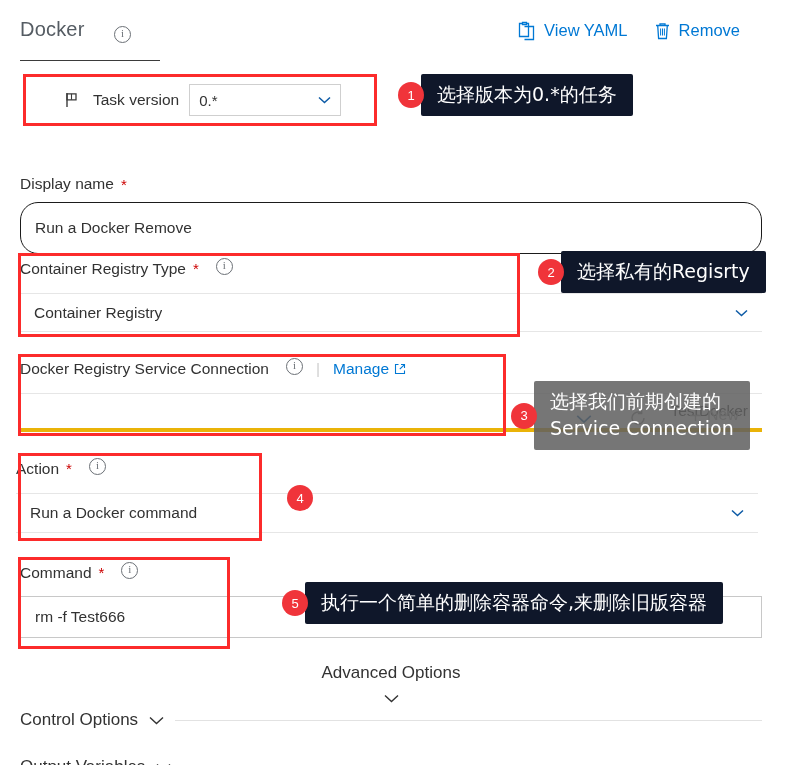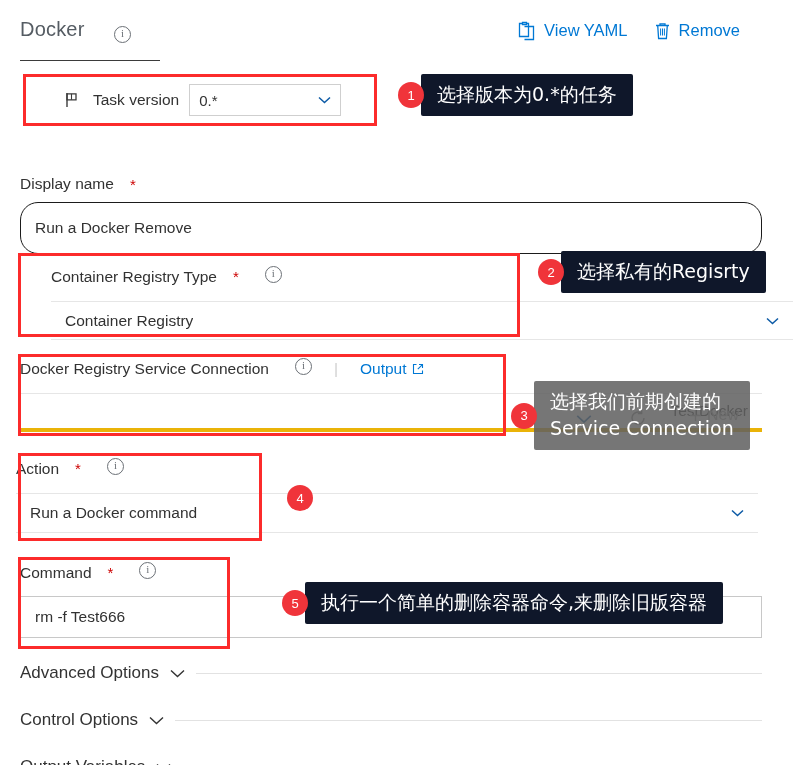--- a/index.html
+++ b/index.html
@@ -130,21 +130,21 @@
     height: 8px;
   }
   .chev path { stroke: #0d5ba6; }
 
   
   .field-label {
     font-size: 15.5px;
     color: #323232;
     display: flex;
     align-items: center;
-    gap: 16px;
+    gap: 7px;
     white-space: nowrap;
   }
   .req { color: #cc0000; font-size: 15px; }
   .lbl-info { margin-left: 10px; }
 
   .text-input {
     border: 1px solid #c8c8c8;
     background: #fff;
     height: 38px;
     display: flex;
@@ -313,42 +313,42 @@
   <div style="position:absolute;left:20px;top:175px;width:742px;">
     <div class="field-label">
       <span>Display name</span>
       <span class="req">*</span>
     </div>
     <div class="text-input focused" style="margin-top:9px;height:52px;border-radius:18px;">
       <span class="val">Run a Docker Remove</span>
     </div>
   </div>
 
-  <div style="position:absolute;left:20px;top:266px;width:742px;margin-left:31px;">
+  <div style="position:absolute;left:20px;top:258px;width:742px;">
     <div class="field-label">
       <span>Container Registry Type</span>
       <span class="req">*</span>
       <span class="lbl-info"><span class="info-circle"></span></span>
     </div>
     <div class="sep-line" style="margin-top:14px;"></div>
     <div class="text-input" style="border:none;border-bottom:1px solid #e6e6e6;height:38px;padding-left:14px;">
       <span class="val">Container Registry</span>
       <svg class="chev" viewBox="0 0 13 8" fill="none">
         <path d="M1 1.5L6.5 6.5L12 1.5" stroke-width="1.5" fill="none"></path>
       </svg>
     </div>
   </div>
 
   <div style="position:absolute;left:20px;top:358px;width:742px;">
     <div class="field-label">
       <span>Docker Registry Service Connection</span>
       <span class="lbl-info"><span class="info-circle"></span></span>
       <span class="manage-sep">|</span>
       <span class="manage-link">
-        <span>Output</span>
+        <span>Manage</span>
         <svg class="ext-ico" viewBox="0 0 12 12" fill="none">
           <path d="M4.5 1.5H1.5v9h9v-3" stroke="#0078d4" stroke-width="1.1"></path>
           <path d="M7 1.5h3.5V5M10.2 1.8L5.8 6.2" stroke="#0078d4" stroke-width="1.1"></path>
         </svg>
       </span>
     </div>
     <div class="sep-line" style="margin-top:14px;"></div>
     <div class="text-input" style="border:none;border-bottom:4px solid #eab308;height:38px;padding-left:14px;justify-content:flex-end;">
       <span class="val">TestDocker</span>
     </div>
@@ -387,21 +387,21 @@
     <div class="field-label">
       <span>Command</span>
       <span class="req">*</span>
       <span class="lbl-info"><span class="info-circle"></span></span>
     </div>
     <div class="text-input" style="margin-top:13px;height:42px;border:1px solid #c8c8c8;">
       <span class="val">rm -f Test666</span>
     </div>
   </div>
 
-  <div class="section-row" style="position:absolute;left:20px;top:663px;width:742px;">
+  <div class="section-row" style="position:absolute;left:20px;top:663px;width:742px;flex-direction:column;">
     <span class="section-title">Advanced Options</span>
     <svg class="sec-chev" viewBox="0 0 15 9" fill="none">
       <path d="M1 1.5L7.5 7.5L14 1.5" stroke-width="1.4" fill="none"></path>
     </svg>
     <span class="section-rule"></span>
   </div>
 
   <div class="section-row" style="position:absolute;left:20px;top:710px;width:742px;">
     <span class="section-title">Control Options</span>
     <svg class="sec-chev" viewBox="0 0 15 9" fill="none">

